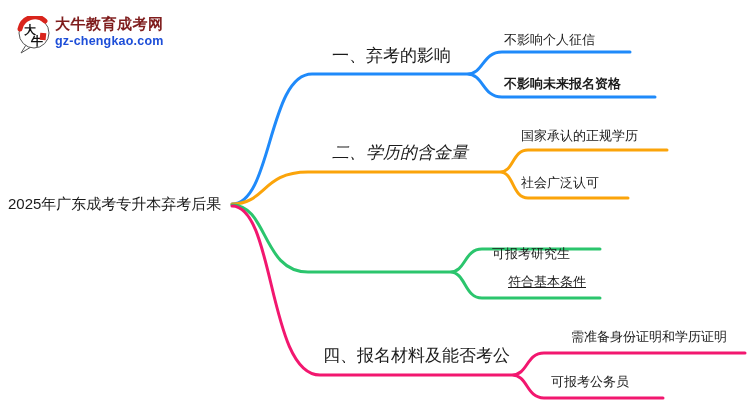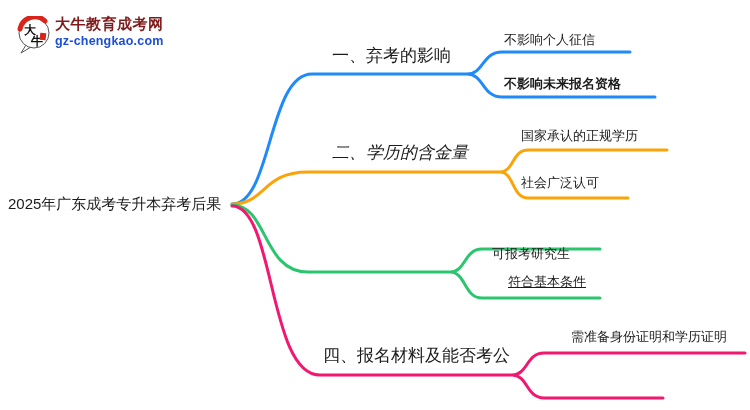--- a/index.html
+++ b/index.html
@@ -55,14 +55,15 @@
   <div class="label leaf" style="left:504px;top:29px;">不影响个人征信</div>
   <div class="label leaf" style="left:504px;top:73px;font-weight:bold;">不影响未来报名资格</div>
 
   <div class="label leaf" style="left:521px;top:125px;">国家承认的正规学历</div>
   <div class="label leaf" style="left:521px;top:172px;">社会广泛认可</div>
 
   <div class="label leaf" style="left:492px;top:222px;margin-top:21px;">可报考研究生</div>
   <div class="label leaf" style="left:508px;top:271px;text-decoration:underline;">符合基本条件</div>
 
   <div class="label leaf" style="left:571px;top:326px;">需准备身份证明和学历证明</div>
+  <div class="label leaf" style="left:551px;top:371px;">可报考公务员</div>
 
 </div>
 
 </body></html>

